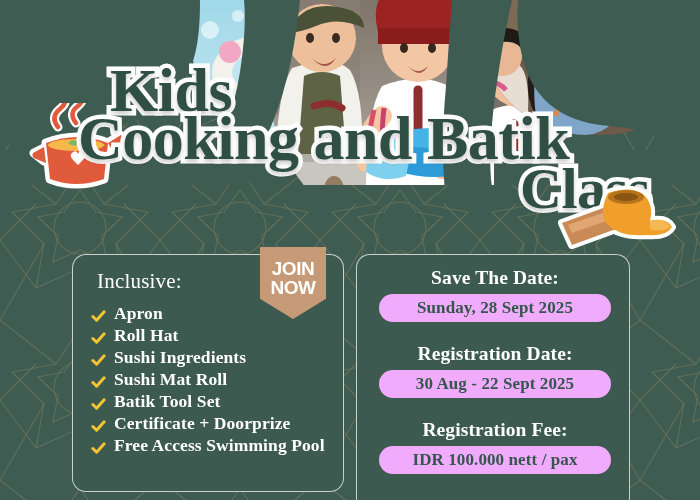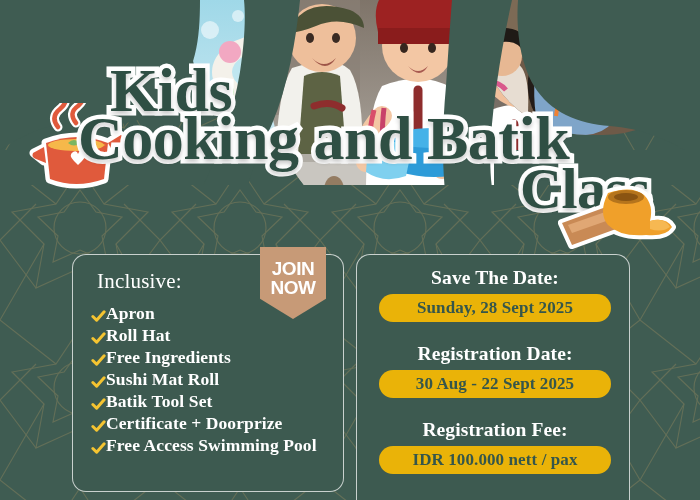--- a/index.html
+++ b/index.html
@@ -104,21 +104,21 @@
     font-size:21px;
     font-weight:400;
     letter-spacing:.2px;
   }
   .inclusive-title { position:absolute; left:24px; top:14px; }
 
   .incl-list { position:absolute; left:18px; top:48px; width:244px; }
   .incl-item {
     display:flex;
     align-items:flex-start;
-    gap:0;
+    gap:8px;
     margin-bottom:1px;
   }
   .check {
     flex:0 0 auto;
     width:15px; height:15px;
     margin-top:6px;
   }
   .incl-text {
     color:#ffffff;
     font-size:17.5px;
@@ -156,21 +156,21 @@
   .rp-2 { top:88px; }
   .rp-3 { top:164px; }
   .rp-label {
     color:#ffffff;
     font-size:19.5px;
     font-weight:700;
     margin-bottom:5px;
     letter-spacing:.1px;
   }
   .rp-pill {
-    background:#eab308;
+    background:#f0abfc;
     border-radius:999px;
     color:#35564b;
     font-size:17px;
     font-weight:700;
     padding:4px 14px;
     letter-spacing:.1px;
     white-space:nowrap;
   }
 </style>
 </head>
@@ -433,21 +433,21 @@
       <div class="incl-item">
         <svg class="check" viewBox="0 0 16 16">
           <path d="M2 8 L6 12 L14 3" stroke="#f5c431" stroke-width="3.2" fill="none" stroke-linecap="round" stroke-linejoin="round"></path>
         </svg>
         <div class="incl-text">Roll Hat</div>
       </div>
       <div class="incl-item">
         <svg class="check" viewBox="0 0 16 16">
           <path d="M2 8 L6 12 L14 3" stroke="#f5c431" stroke-width="3.2" fill="none" stroke-linecap="round" stroke-linejoin="round"></path>
         </svg>
-        <div class="incl-text">Free Ingredients</div>
+        <div class="incl-text">Sushi Ingredients</div>
       </div>
       <div class="incl-item">
         <svg class="check" viewBox="0 0 16 16">
           <path d="M2 8 L6 12 L14 3" stroke="#f5c431" stroke-width="3.2" fill="none" stroke-linecap="round" stroke-linejoin="round"></path>
         </svg>
         <div class="incl-text">Sushi Mat Roll</div>
       </div>
       <div class="incl-item">
         <svg class="check" viewBox="0 0 16 16">
           <path d="M2 8 L6 12 L14 3" stroke="#f5c431" stroke-width="3.2" fill="none" stroke-linecap="round" stroke-linejoin="round"></path>

